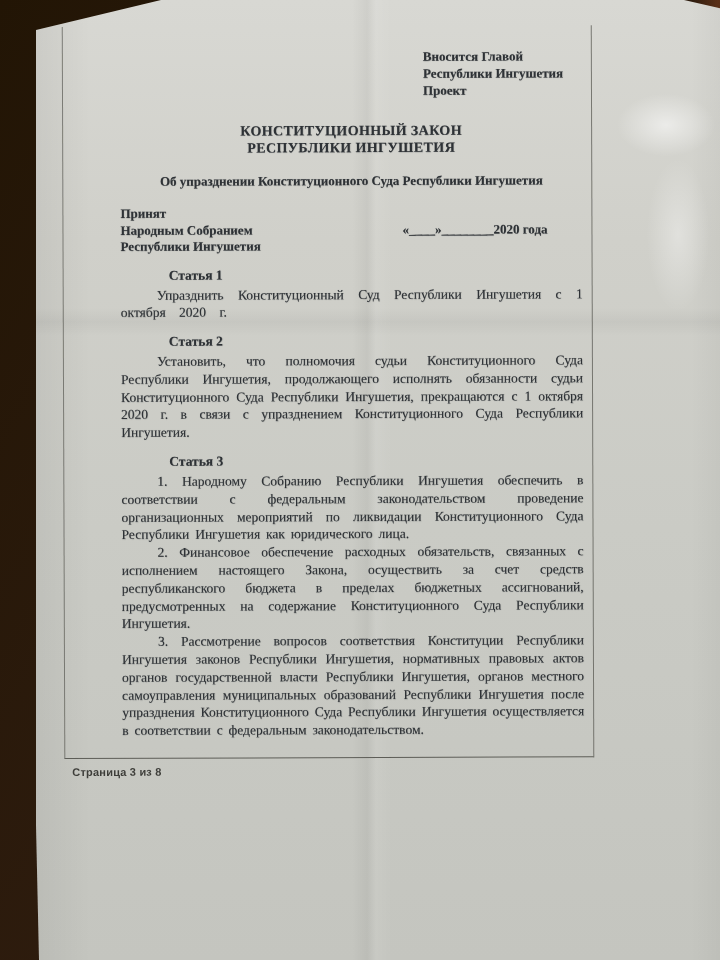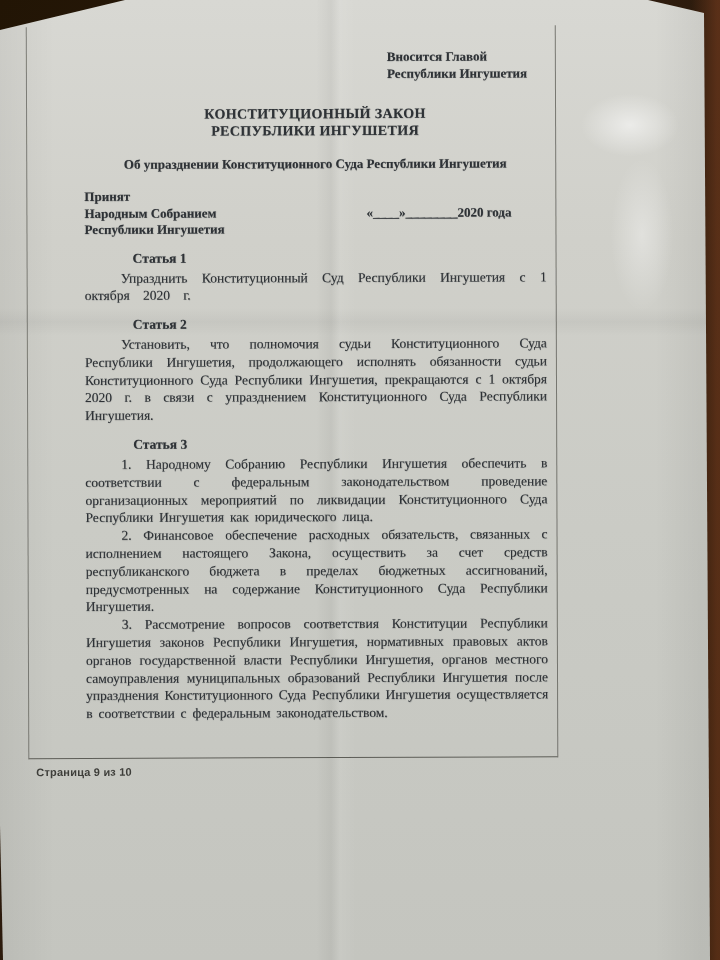--- a/index.html
+++ b/index.html
@@ -14,20 +14,21 @@
     position:absolute; inset:0;
     clip-path: polygon(0 30px, 125px 0, 648px 0, 704px 13px, 710px 100%, 3px 100%, 0 86%);
     background:
       radial-gradient(ellipse 70px 45px at 630px 125px, rgba(255,255,255,0.55), rgba(255,255,255,0) 70%),
       radial-gradient(ellipse 45px 110px at 642px 235px, rgba(255,255,255,0.35), rgba(255,255,255,0) 70%),
       linear-gradient(90deg, rgba(0,0,0,0.05) 0px, rgba(0,0,0,0) 55px),
       linear-gradient(90deg, rgba(0,0,0,0) 316px, rgba(0,0,0,0.045) 331px, rgba(255,255,255,0.07) 340px, rgba(0,0,0,0) 356px),
       linear-gradient(180deg, rgba(0,0,0,0) 308px, rgba(0,0,0,0.04) 322px, rgba(0,0,0,0) 336px),
       linear-gradient(90deg, rgba(0,0,0,0) 655px, rgba(0,0,0,0.05) 700px),
       linear-gradient(180deg, #d8d8d3 0%, #d0d0ca 25%, #cacbc5 55%, #c4c5bf 100%);
+    margin-left: 36px;
   }
   .tilt { position:absolute; inset:0; transform:rotate(-0.2deg); transform-origin:50% 40%; }
   .copy-frame {
     position:absolute; left:27px; top:26px; width:528px; height:731px;
     border-left:1px solid rgba(96,96,90,0.75);
     border-right:1px solid rgba(96,96,90,0.8);
     border-bottom:1.5px solid rgba(82,82,76,0.9);
   }
   .content {
     position:absolute; left:85px; top:48px; width:462px;
@@ -53,20 +54,21 @@
 
 <div class="paper">
   <div class="tilt">
     <div class="copy-frame"></div>
 
     <div class="content">
 
       <div class="note">
         <div>Вносится Главой</div>
         <div>Республики Ингушетия</div>
+        <div>Проект</div>
       </div>
 
       <div class="doc-title">
         <div>КОНСТИТУЦИОННЫЙ ЗАКОН</div>
         <div>РЕСПУБЛИКИ ИНГУШЕТИЯ</div>
       </div>
 
       <div class="doc-subject">Об упразднении Конституционного Суда Республики Ингушетия</div>
 
       <div class="adopted-row">
@@ -88,15 +90,15 @@
 
       <section>
         <div class="article-h">Статья 3</div>
         <p class="para">1. Народному Собранию Республики Ингушетия обеспечить в соответствии с федеральным законодательством проведение организационных мероприятий по ликвидации Конституционного Суда Республики Ингушетия как юридического лица.</p>
         <p class="para">2. Финансовое обеспечение расходных обязательств, связанных с исполнением настоящего Закона, осуществить за счет средств республиканского бюджета в пределах бюджетных ассигнований, предусмотренных на содержание Конституционного Суда Республики Ингушетия.</p>
         <p class="para">3. Рассмотрение вопросов соответствия Конституции Республики Ингушетия законов Республики Ингушетия, нормативных правовых актов органов государственной власти Республики Ингушетия, органов местного самоуправления муниципальных образований Республики Ингушетия после упразднения Конституционного Суда Республики Ингушетия осуществляется в соответствии с федеральным законодательством.</p>
       </section>
 
     </div>
 
-    <div class="page-indicator">Страница 9 из 10</div>
+    <div class="page-indicator">Страница 3 из 8</div>
   </div>
 </div>
 
 </body></html>

